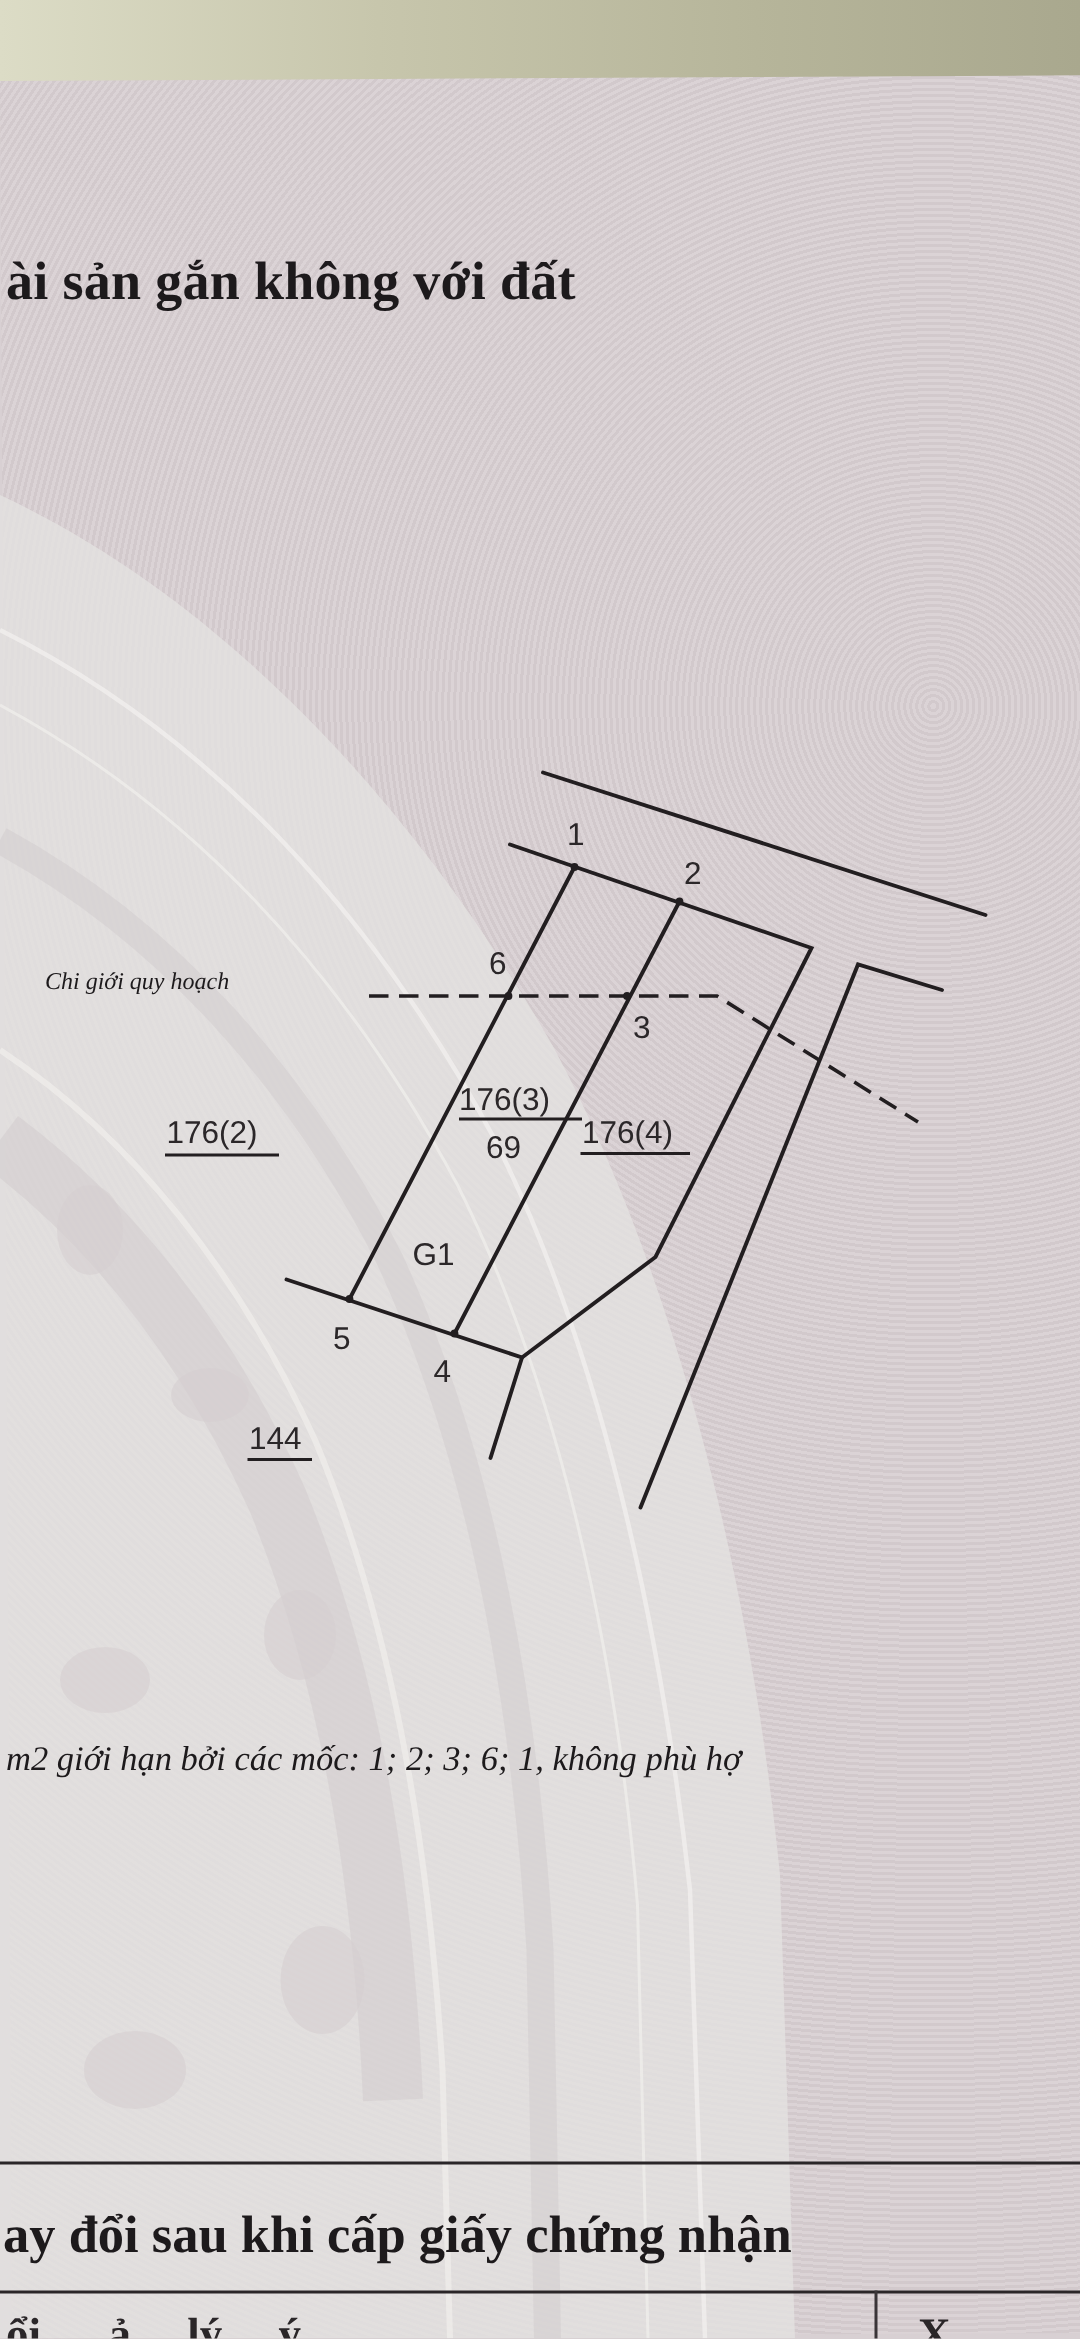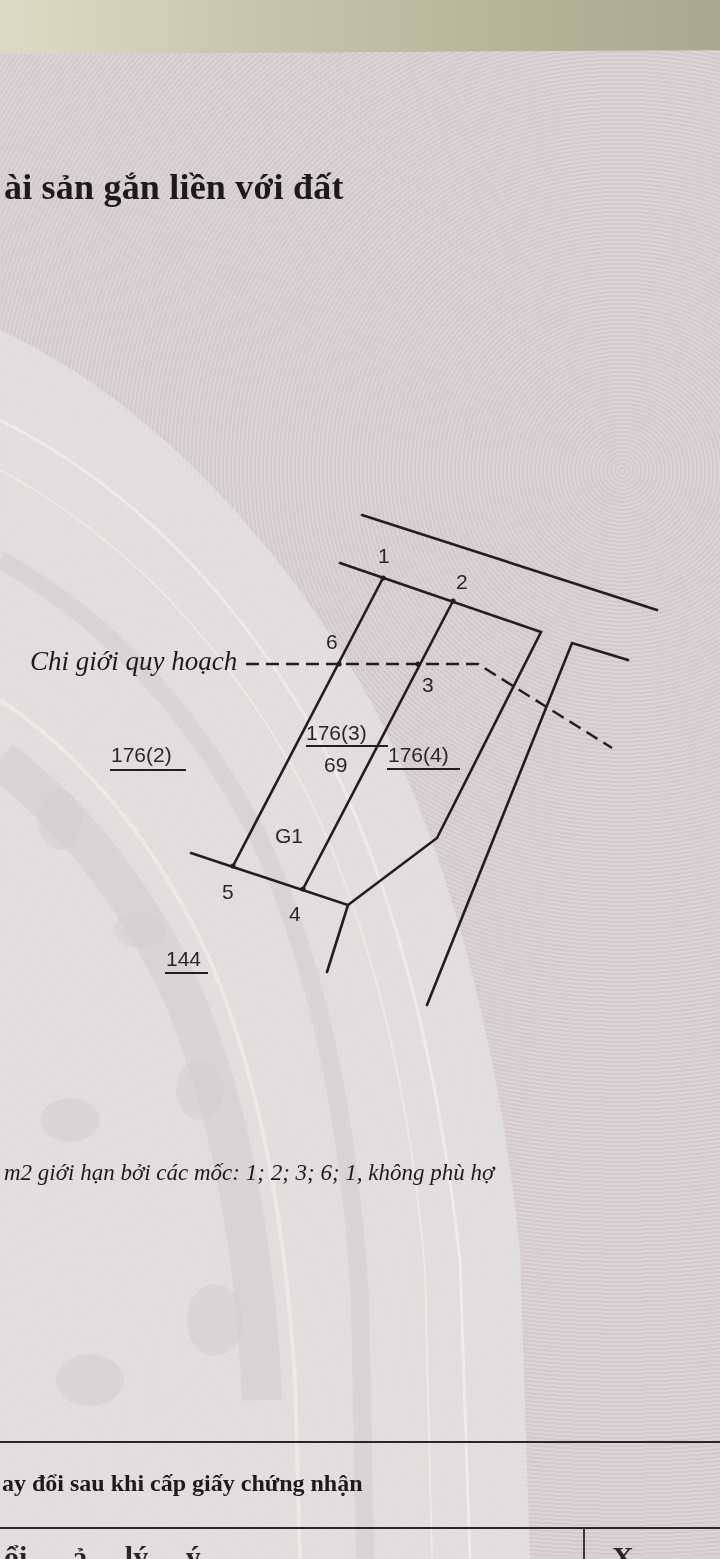--- a/index.html
+++ b/index.html
@@ -28,32 +28,32 @@
       letter-spacing: 0.2px; white-space: nowrap;
     }
     .caption {
       position: absolute; left: 4px; top: 1160px;
       font-family: "Liberation Serif", serif; font-style: italic; font-size: 23px;
       white-space: nowrap;
     }
     .bottom-rule { position: absolute; left: 0; width: 720px; height: 2px; background: #2a2628; }
     .bottom-title {
       position: absolute; left: 2px; top: 1470px;
-      font-family: "Liberation Serif", serif; font-weight: bold; font-size: 24px; white-space: nowrap;
+      font-family: "Liberation Serif", serif; font-weight: bold; font-size: 35px; white-space: nowrap;
     }
     .col-divider { position: absolute; left: 583px; top: 1527px; width: 2px; height: 40px; background: #3a3538; }
     .cut-text {
       position: absolute; top: 1540px; font-family: "Liberation Serif", serif; font-weight: bold;
       font-size: 30px; white-space: nowrap; color: #2a2628;
     }
     .diagram { position: absolute; left: 0; top: 0; width: 720px; height: 1559px; }
     .lbl { font-family: "Liberation Sans", sans-serif; font-size: 21px; fill: #2b2729; }
     .legend-text {
       position: absolute; left: 30px; top: 646px;
-      font-family: "Liberation Serif", serif; font-style: italic; font-size: 27px; white-space: nowrap;
+      font-family: "Liberation Serif", serif; font-style: italic; font-size: 16px; white-space: nowrap;
     }
   </style>
 </head>
 <body>
 
 <div class="surface"></div>
 <div class="paper"></div>
 
 <svg class="seal" viewBox="0 0 720 1559">
   <path d="M0,330 C150,400 280,540 370,700 C450,850 500,1050 520,1250 L530,1559 L0,1559 Z" fill="#e3e1df" opacity="0.85"></path>
@@ -65,21 +65,21 @@
   <g fill="#d6cfd1" opacity="0.6">
     <ellipse cx="60" cy="820" rx="22" ry="30"></ellipse>
     <ellipse cx="140" cy="930" rx="26" ry="18"></ellipse>
     <ellipse cx="200" cy="1090" rx="24" ry="30"></ellipse>
     <ellipse cx="70" cy="1120" rx="30" ry="22"></ellipse>
     <ellipse cx="215" cy="1320" rx="28" ry="36"></ellipse>
     <ellipse cx="90" cy="1380" rx="34" ry="26"></ellipse>
   </g>
 </svg>
 
-<div class="heading">ài sản gắn liền với đất</div>
+<div class="heading">ài sản gắn không với đất</div>
 
 <svg class="diagram" viewBox="0 0 720 1559">
   <g stroke="#221e20" stroke-width="2.6" fill="none" stroke-linecap="round" stroke-linejoin="miter">
 
     <line x1="362" y1="515" x2="657" y2="610"></line>
 
     <polyline points="340,563 541,632 437,838 348,905"></polyline>
 
     <polyline points="628,660 572,643 427,1005"></polyline>
 

